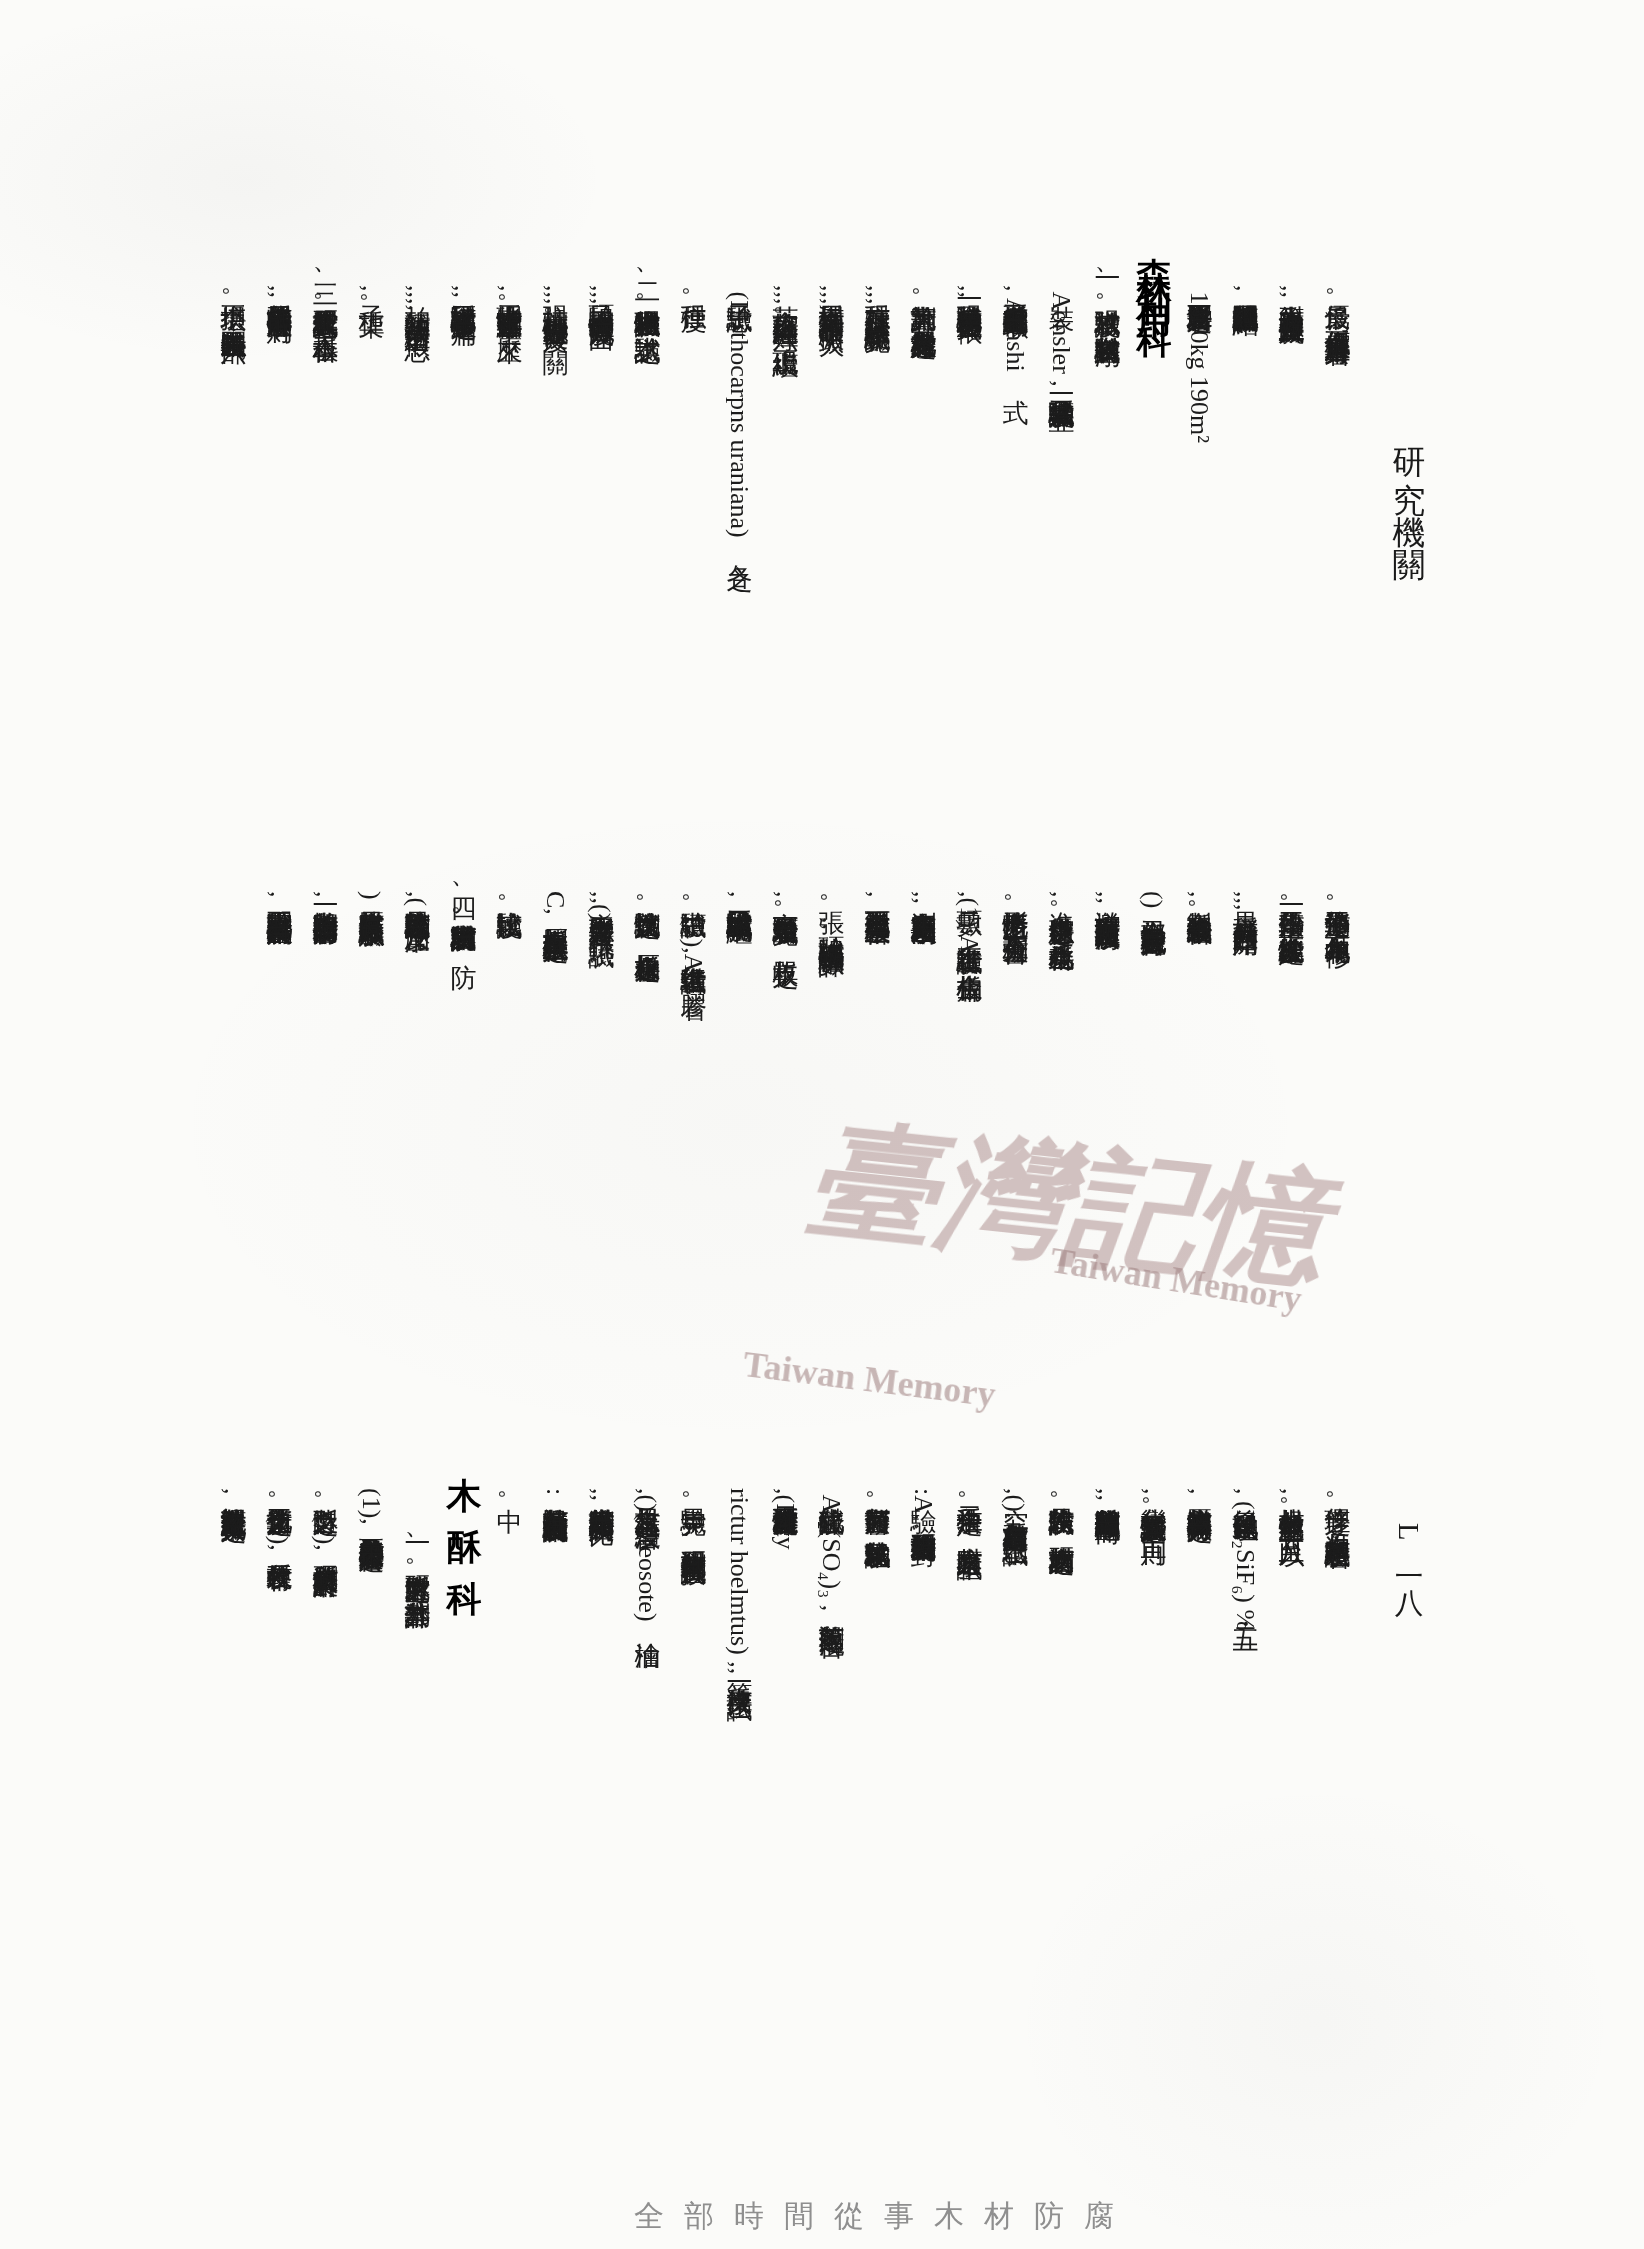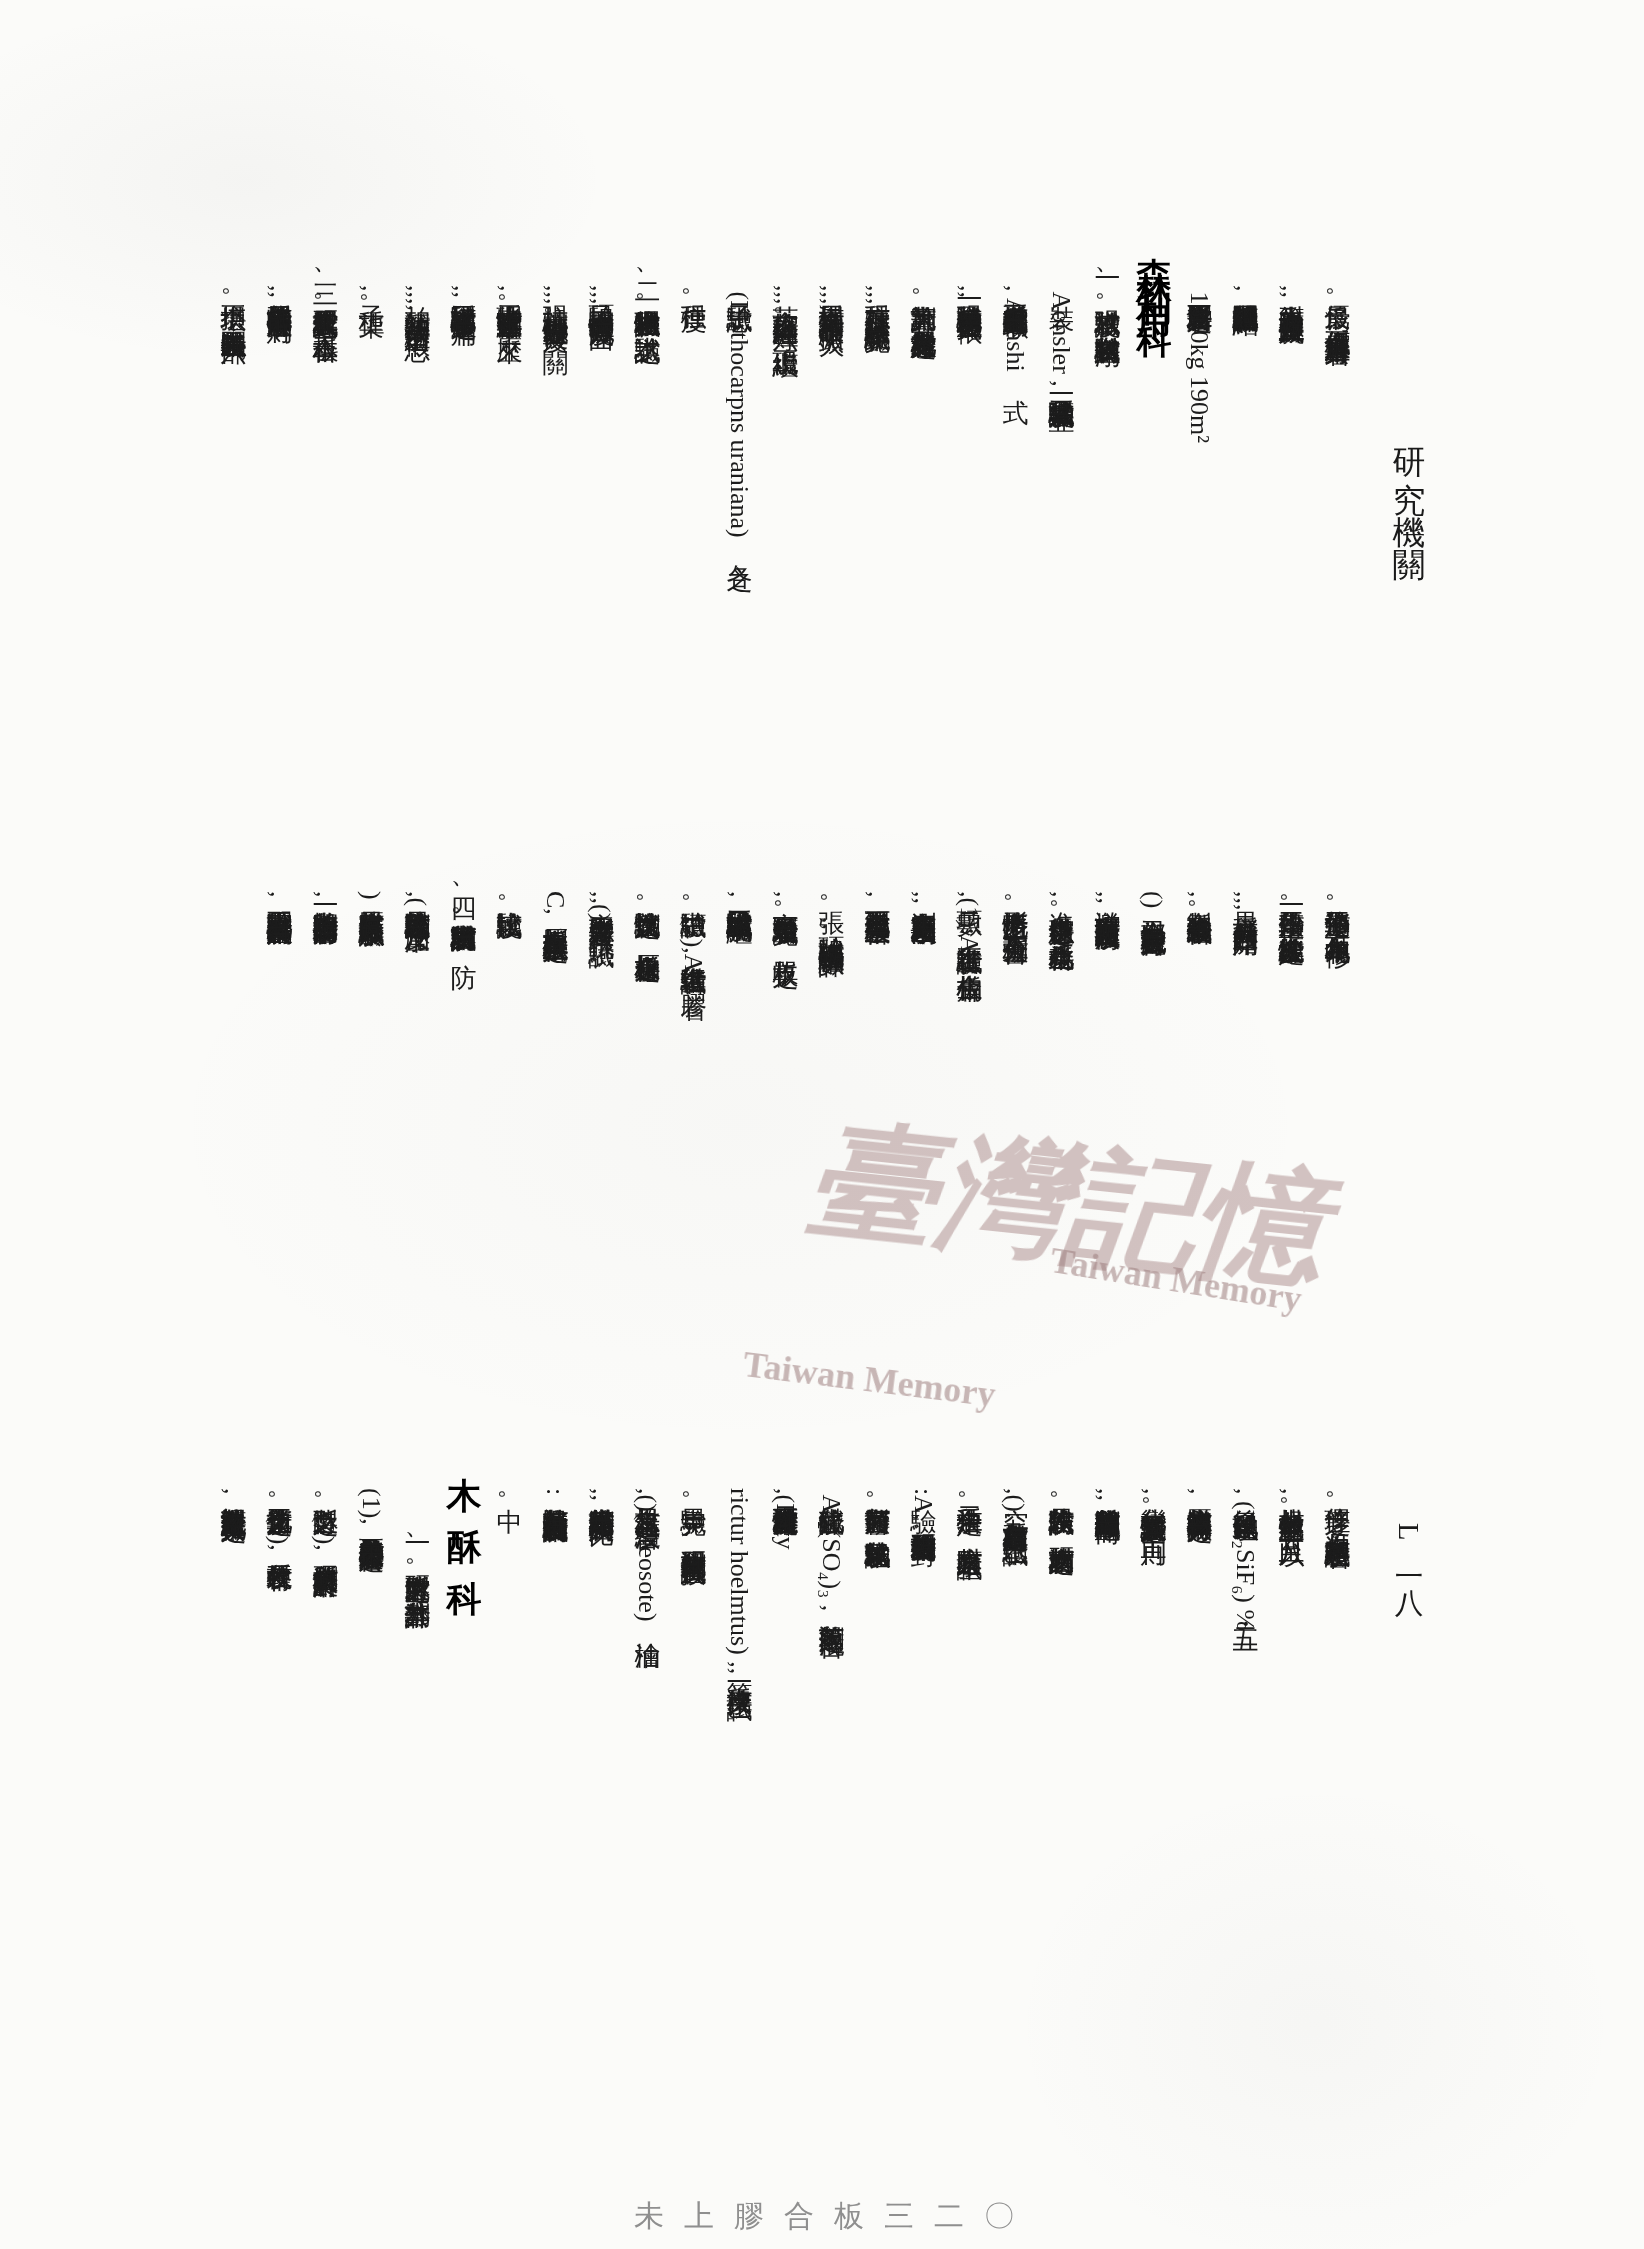--- a/index.html
+++ b/index.html
@@ -190,16 +190,16 @@
       <p class="col body">造工業化之新技術。(3)各種硬軟木材,</p>
       <p class="col body">對於混合蒸解方法之決定,與工業化之檢</p>
     </section>
 
   <div class="wm">
     <div class="wm-script">臺灣記憶</div>
     <div class="wm-latin wm-latin-1">Taiwan Memory</div>
     <div class="wm-latin wm-latin-2">Taiwan Memory</div>
   </div>
 
-  <div class="caption">未上膠合板三二〇</div>
+  <div class="caption">全部時間從事木材防腐</div>
 
 </div>
 
 
 </body></html>

